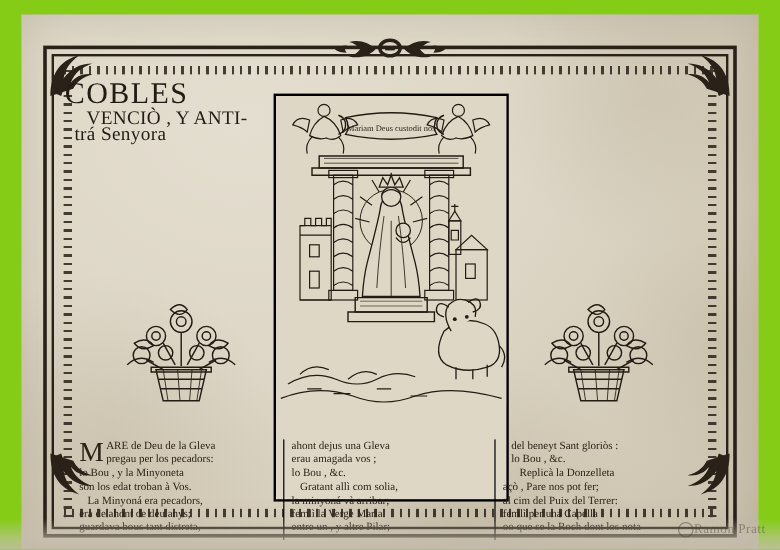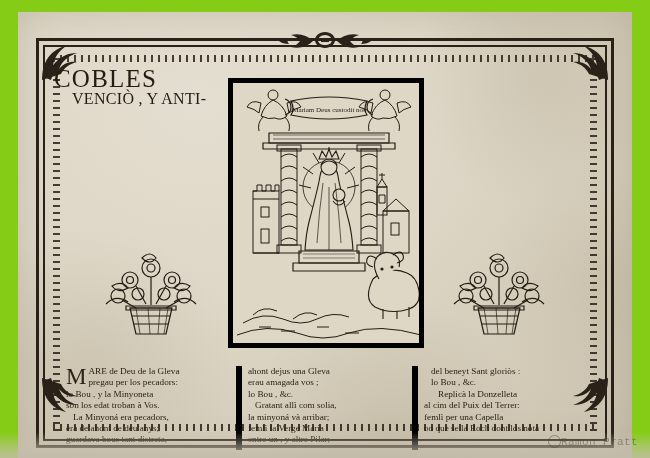--- a/index.html
+++ b/index.html
@@ -136,23 +136,23 @@
   }
   .title-sub.indent { padding-left: 18px; }
   .title-sub.indent2 { padding-left: 8px; }
 
   
   #woodcut {
     position: absolute;
     left: 228px;
     top: 78px;
     width: 196px;
-    height: 270px;
+    height: 340px;
     background: #ded7c6;
-    border: 5px solid #000000;
+    border: 2px solid #000000;
     box-sizing: border-box;
     overflow: hidden;
   }
   #woodcut svg { display: block; }
 
   
   .basket {
     position: absolute;
     width: 118px;
     height: 92px;
@@ -174,21 +174,21 @@
     overflow: hidden;
   }
   .col {
     width: 176px;
     padding: 0 6px;
     box-sizing: border-box;
     font-size: 9.2px;
     line-height: 11.4px;
     position: relative;
   }
-  .col + .col { border-left: 6px solid #000000; }
+  .col + .col { border-left: 1px solid #000000; }
   .col p { margin: 0; }
   .ln { white-space: nowrap; }
   .ln.ind { padding-left: 14px; }
   .ln.ind2 { padding-left: 7px; }
   .dropcap {
     float: left;
     font-size: 23px;
     line-height: 19px;
     padding: 1px 2px 0 0;
     font-family: "Liberation Serif", serif;
@@ -203,26 +203,25 @@
     height: 26px;
     background: linear-gradient(to bottom, rgba(206,199,184,0) 0%, rgba(201,193,177,.55) 60%, rgba(196,188,171,.85) 100%);
     pointer-events: none;
   }
 
   
   #watermark {
     position: absolute;
     right: 12px;
     bottom: 10px;
-    font-family: Liberation Mono, monospace;
+    font-family: Liberation Serif, serif;
     font-size: 11px;
     color: rgba(70,62,48,0.45);
     letter-spacing: .4px;
     display: flex;
-    align-items: center;
     gap: 0;
   }
   #watermark .wm-dot {
     width: 11px; height: 11px;
     border-radius: 50%;
     border: 1.4px solid rgba(70,62,48,0.45);
     display: inline-block;
   }
 </style>
 </head>
@@ -279,20 +278,21 @@
         <path d="M2 38 C2 20 10 8 26 4 c-8 6-12 12-13 20 c6-9 14-13 24-13 c-9 3-15 8-18 16 c5-6 11-8 18-7 c-8 2-13 6-16 12 z"></path>
         <path d="M6 36 c4-12 12-20 24-24 c-10 8-16 16-19 26z"></path>
       </g>
     </svg>
   </div>
 
   <div id="headline">
     <div class="title-left">
       <div class="title-big">COBLES</div>
       <div class="title-sub indent">VENCIÒ , Y ANTI-</div>
+      <div class="title-sub indent2">trá Senyora</div>
     </div>
   </div>
 
   <div id="woodcut">
     <svg viewBox="0 0 192 258" width="192" height="258">
       <rect x="0" y="0" width="192" height="258" fill="#ded7c6"></rect>
       <g stroke="#241c14" fill="none" stroke-width="1">
 
         <g>
           <path d="M58 18 q38 -8 76 0 q-4 8 0 14 q-38 8 -76 0 q4 -6 0 -14z" fill="#ded7c6" stroke-width="1.2"></path>
@@ -471,20 +471,21 @@
       <p class="ln ind2">Gratant allì com solia,</p>
       <p class="ln">la minyoná và arribar;</p>
       <p class="ln">femlì la Verge Maria</p>
       <p class="ln">entre un , y altre Pilar;</p>
     </div>
 
     <div class="col">
       <p class="ln ind2">del beneyt Sant gloriòs :</p>
       <p class="ln ind2">lo Bou , &amp;c.</p>
       <p class="ln ind">Replicà la Donzelleta</p>
+      <p class="ln">açò , Pare nos pot fer;</p>
       <p class="ln">al cim del Puix del Terrer:</p>
       <p class="ln">femlì per una Capella</p>
       <p class="ln">oo que se la Roch dont los nota</p>
     </div>
   </div>
 
   <div id="bottom-fade"></div>
 
   <div id="watermark">
     <span class="wm-dot"></span>

